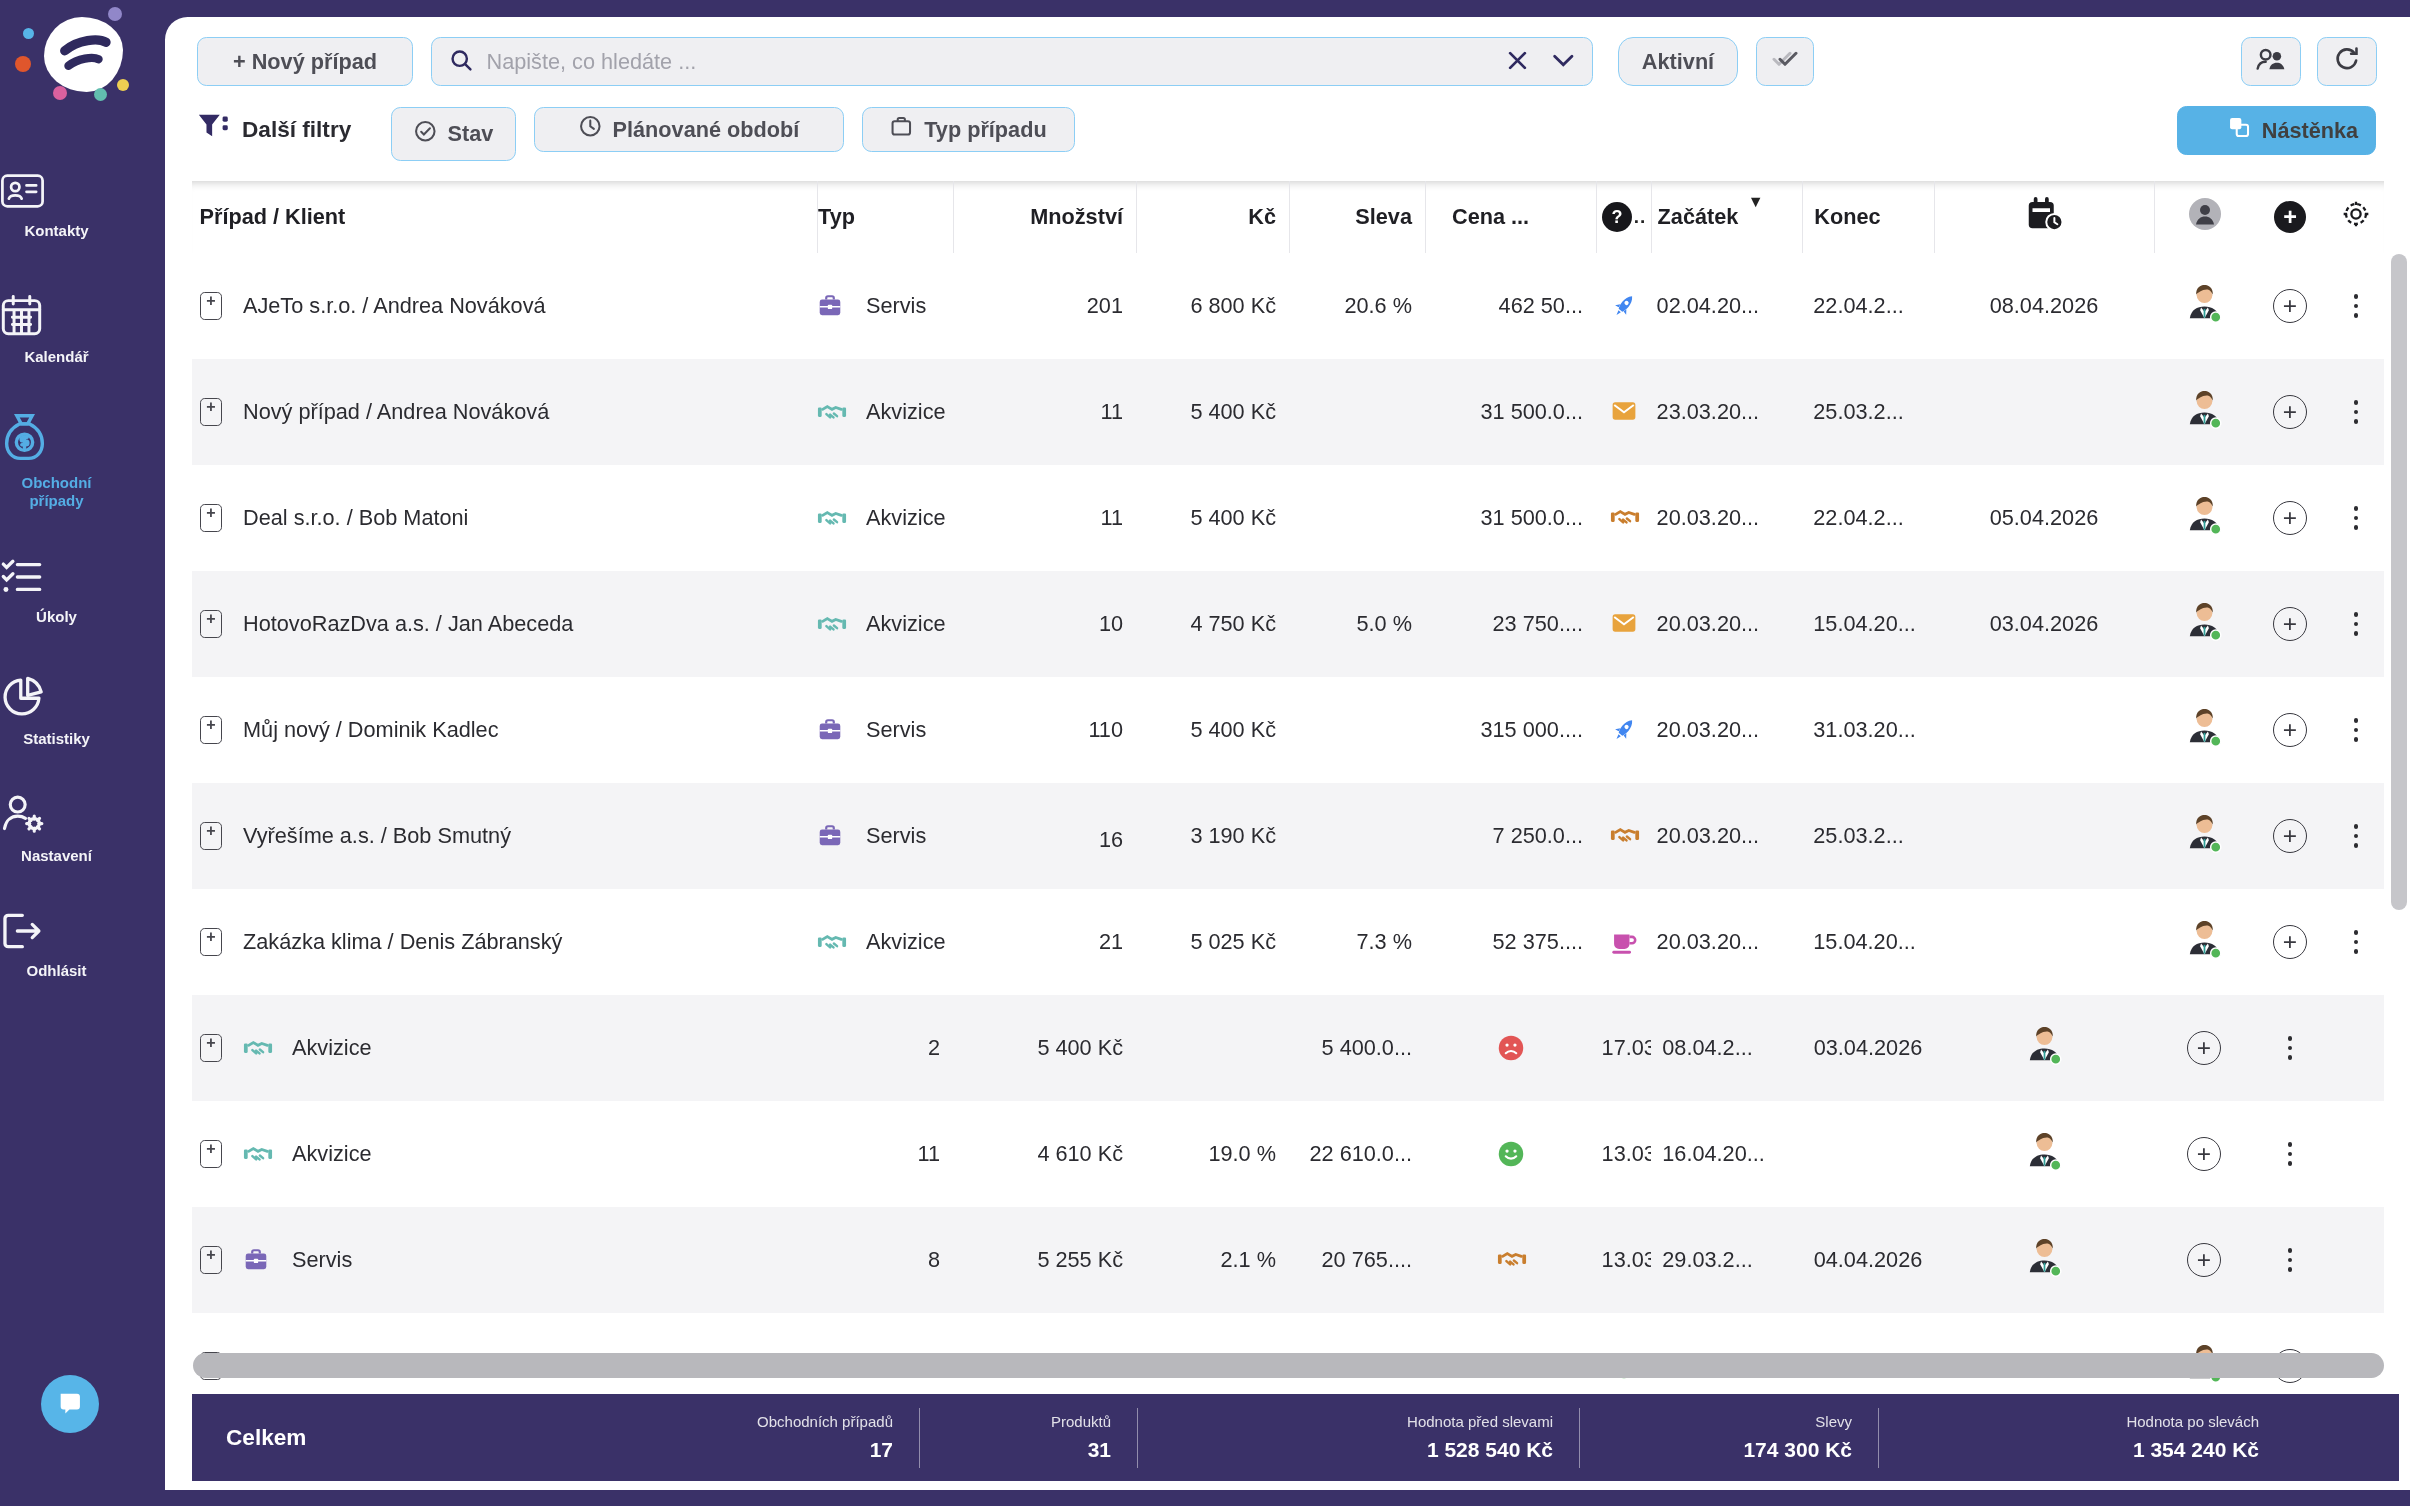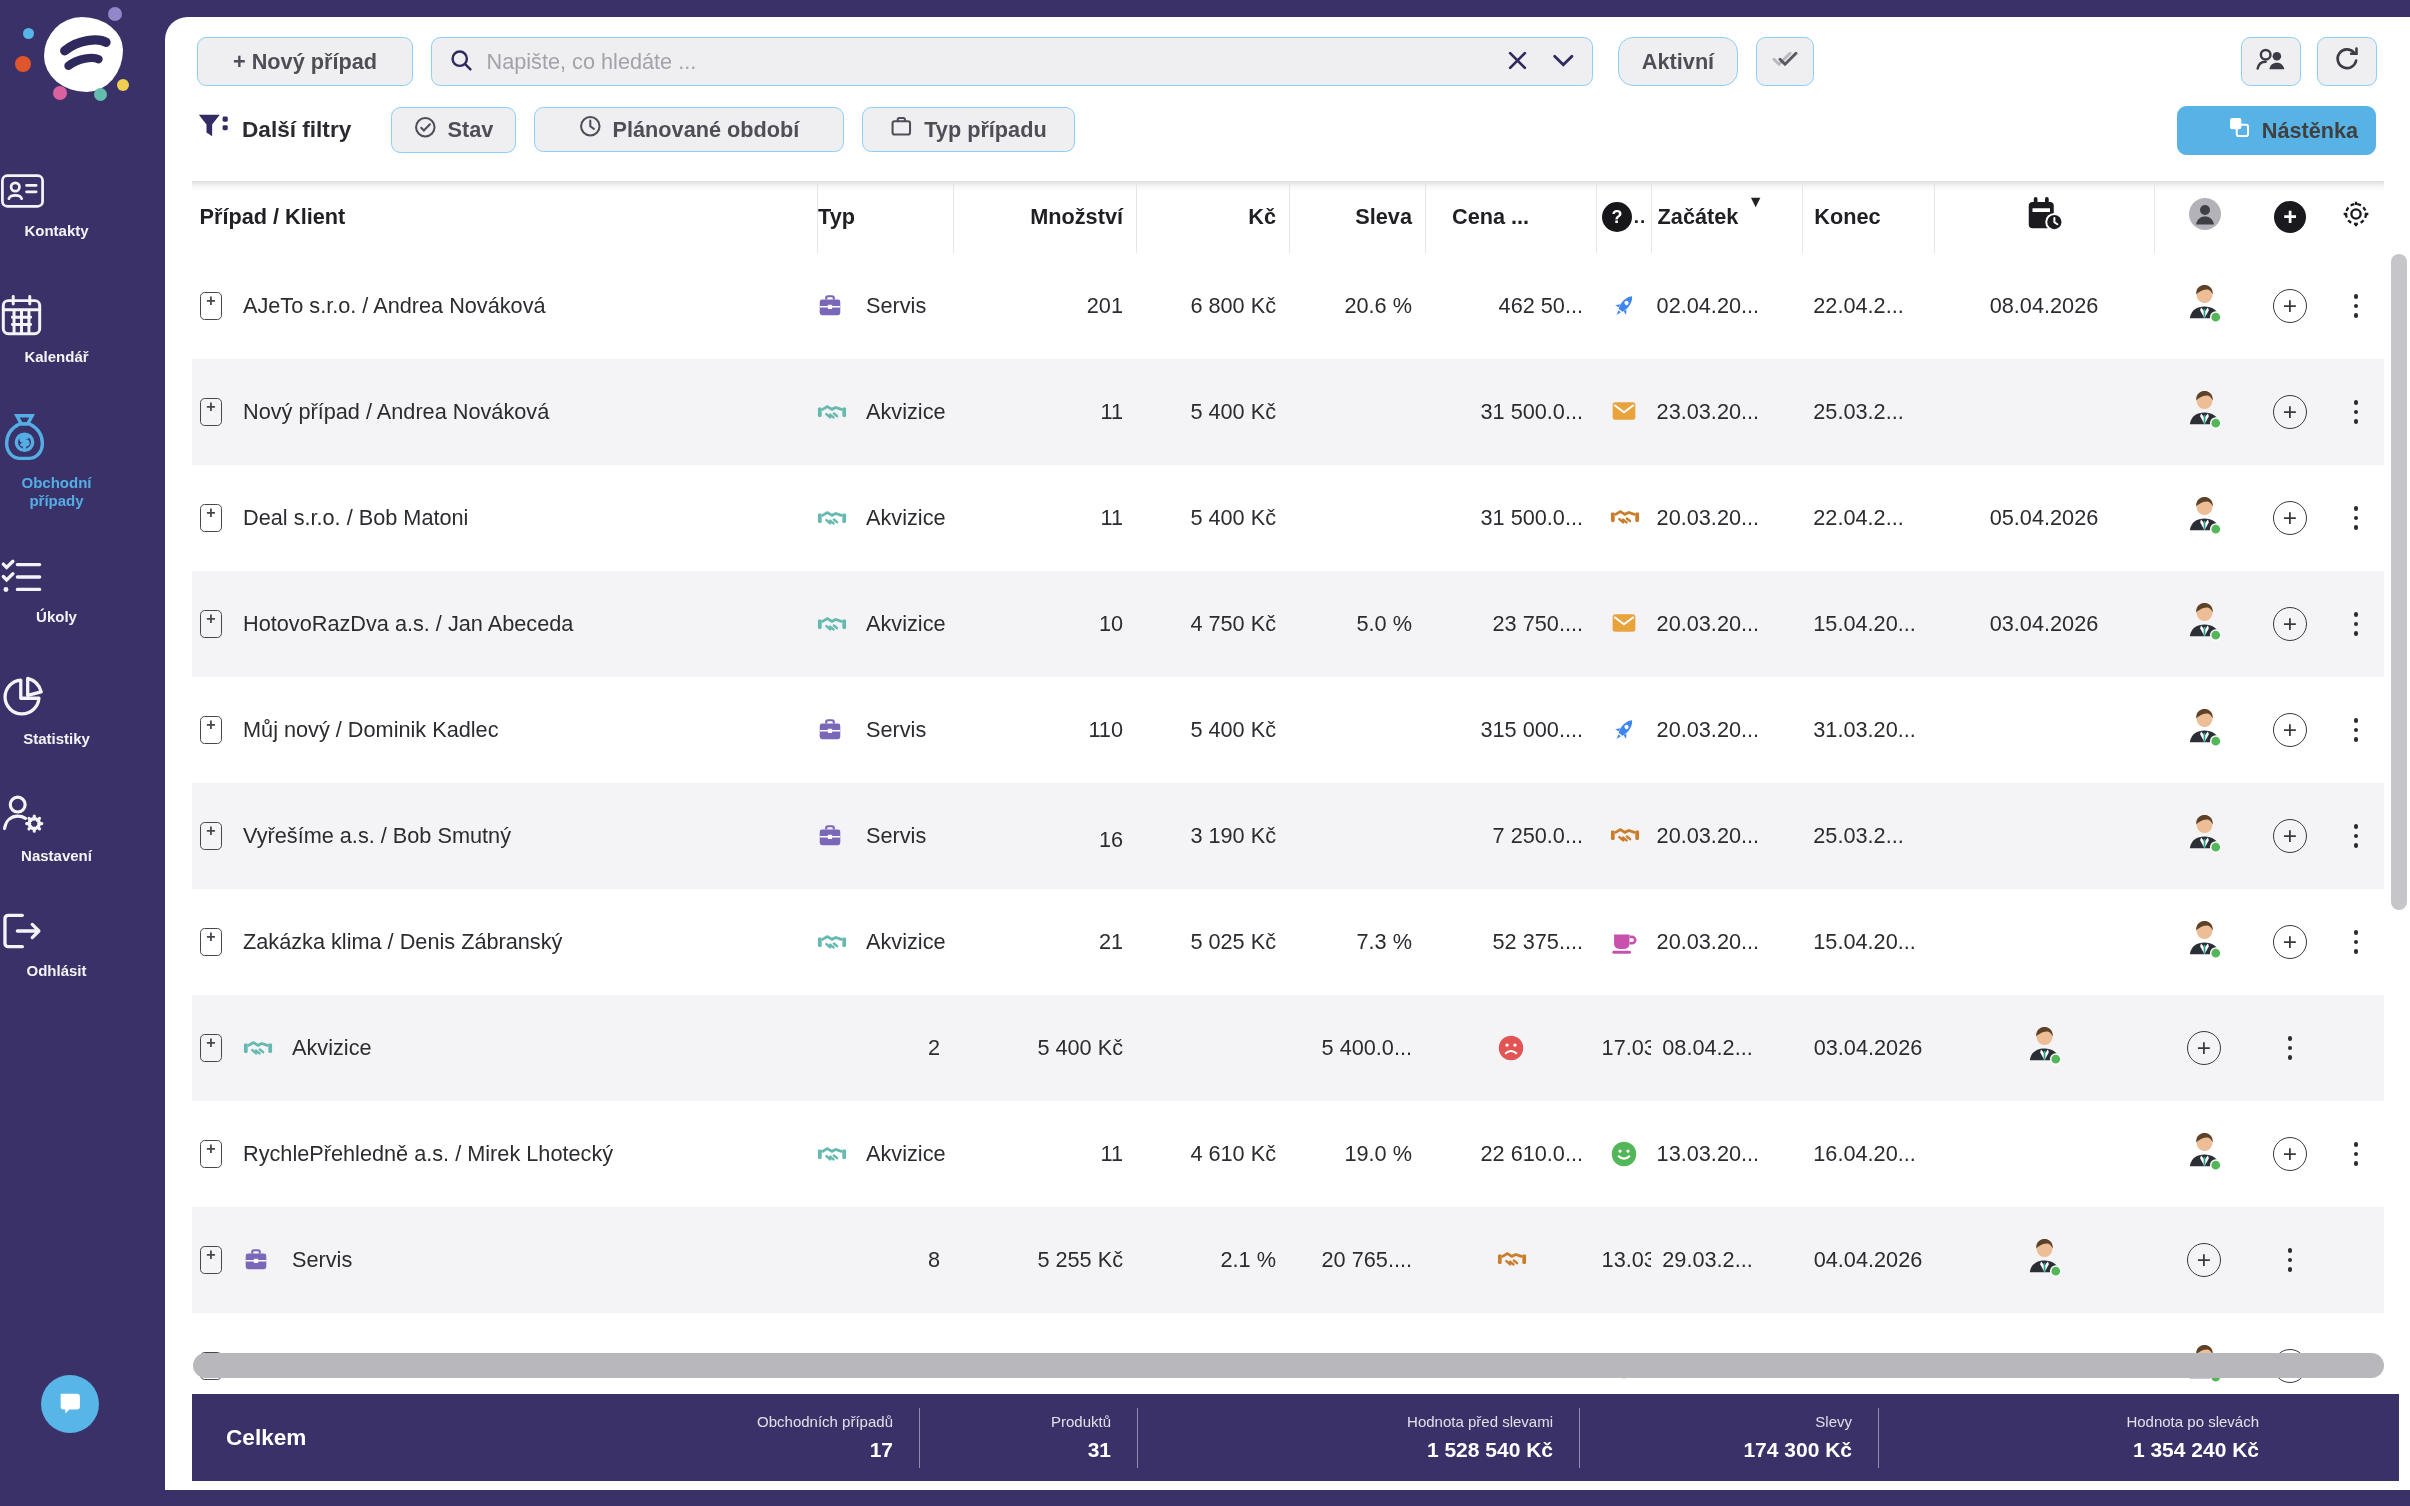--- a/index.html
+++ b/index.html
@@ -33,21 +33,21 @@
   .searchbox input { flex:1; border:none; outline:none; background:transparent; font-size:21.7px; color:#333;
     font-family:"Liberation Sans", sans-serif; }
   .searchbox input::placeholder { color:#a2a2ab; }
   #active-chip { left:1453px; top:20px; width:120px; height:49px;border-radius:15px; }
   #applyfilter-btn { left:1591px; top:20px; width:58px; height:49px; }
   #users-btn { left:2076px; top:20px; width:60px; height:49px; }
   #refresh-btn { left:2152px; top:20px; width:60px; height:49px; }
 
   .morefilters { position:absolute; left:32px; top:90px; height:45px; display:flex; align-items:center; gap:13px;
     color:#2a2a30; font-size:22.6px; font-weight:600; cursor:pointer; }
-  #stav-btn { left:226px; top:90px; width:125px; height:46px; }
+  #stav-btn { left:226px; top:90px; width:125px; height:54px; }
   #period-btn { left:369px; top:90px; width:310px; height:45px; }
   #casetype-btn { left:697px; top:90px; width:213px; height:45px; }
   #dashboard-btn { left:2012px; top:89px; width:199px; height:49px; }
 
   
   .table { position:absolute; left:27px; top:164px; width:2192px; }
   .cols { display:grid; grid-template-columns:51px 574px 136px 183px 153px 136px 171px 55px 151px 132px 220px 100px 72px 60px; }
   .thead { height:72px; align-items:center; font-weight:700; font-size:21.7px; color:#1f1f24; position:relative;
     box-shadow: inset 0 9.4px 9.4px -8.5px rgba(0,0,0,.22); }
   .thead > div { height:72px; display:flex; align-items:center; }
@@ -795,21 +795,20 @@
             <i></i>
             <i></i>
           </div>
   </div>
         <div class="cols trow">
     <div class="c-expand">
             <span class="expand">
               <span class="plus">+</span>
             </span>
           </div>
-    <div class="c-name">RychlePřehledně a.s. / Mirek Lhotecký</div>
     <div class="c-type">
       <span class="ticon" style="color: rgb(101, 185, 177);">
               <svg width="30" height="24.5" viewBox="0 0 32 24" fill="currentColor" stroke="currentColor">
                 <rect x="1" y="8" width="4" height="10" rx="1.2" stroke="none"></rect>
                 <rect x="27" y="8" width="4" height="10" rx="1.2" stroke="none"></rect>
                 <path d="M6 10l5-3 5 3 4-2 6 2" fill="none" stroke-width="3" stroke-linecap="round"></path>
                 <path d="M10 15l4 3.5M14 15.6l3.6 3M18 14.4l3.4 2.8" fill="none" stroke-width="2.6" stroke-linecap="round"></path>
               </svg>
             </span>
       <span>Akvizice</span>

